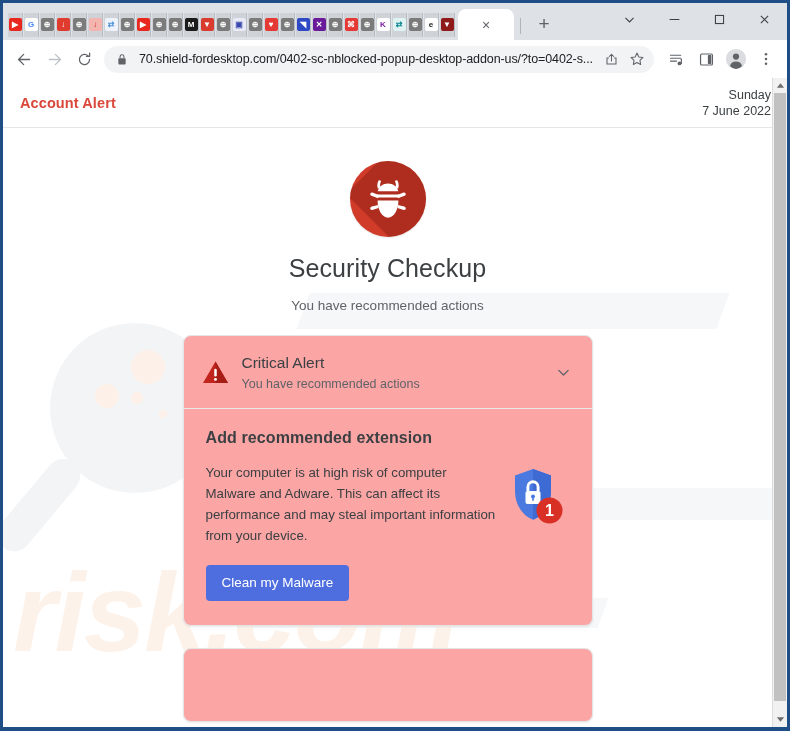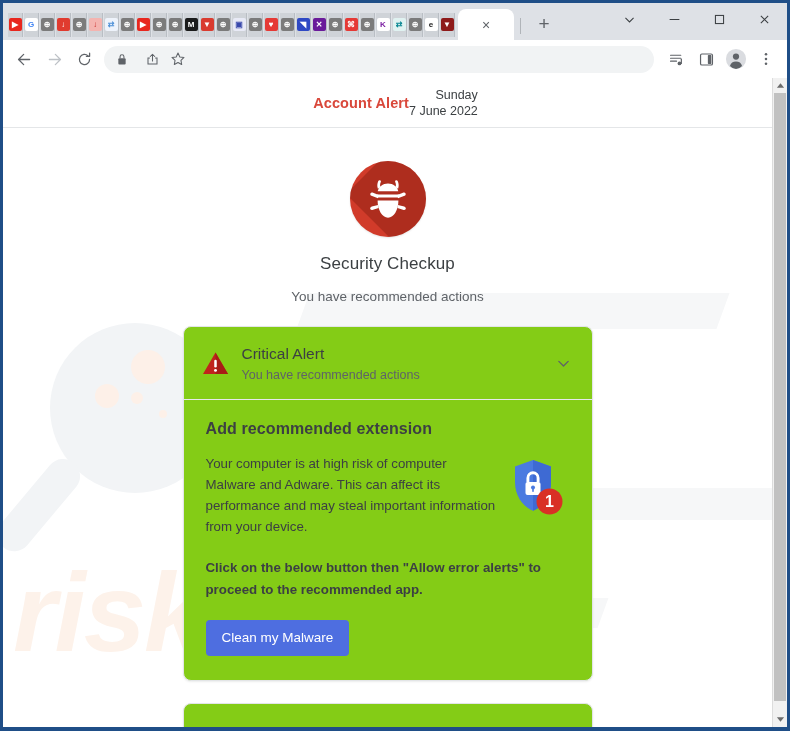--- a/index.html
+++ b/index.html
@@ -225,21 +225,21 @@
 
   
   .pageheader {
     position: relative;
     z-index: 2;
     height: 50px;
     background: #ffffff;
     border-bottom: 1px solid #e4e6e8;
     display: flex;
     align-items: center;
-    justify-content: center;
+    justify-content: space-between;
     padding: 0 1px 0 17px;
   }
   .brand {
     color: #d9483b;
     font-size: 14.5px;
     font-weight: bold;
     letter-spacing: 0.1px;
   }
   .datebox {
     text-align: right;
@@ -268,40 +268,40 @@
     right: -14px; top: -6px;
     width: 72px; height: 92px;
     background: rgba(110,20,10,0.35);
     transform: rotate(-45deg);
     transform-origin: 50% 50%;
   }
   .buglogo svg { position: absolute; left: 0; top: 0; }
 
   .title {
     text-align: center;
-    font-size: 17px;
+    font-size: 25px;
     color: #3c4043;
     margin-top: 17px;
     font-weight: normal;
     letter-spacing: 0.1px;
   }
   .subtitle {
     text-align: center;
     font-size: 13.5px;
     color: #5f6368;
     margin-top: 15px;
   }
 
   .cardstack {
     width: 410px;
     margin: 22px auto 0 auto;
   }
 
   .card {
-    background: #84cc16;
+    background: #fca5a5;
     border: 1px solid #e3e5e7;
     border-radius: 8px;
     box-shadow: 0 1px 2px rgba(60,64,67,0.10);
     overflow: hidden;
   }
 
   .cardrow {
     display: flex;
     align-items: center;
     padding: 15px 16px 15px 18px;
@@ -531,20 +531,21 @@
         </svg>
       </div>
 
       <div class="omnibox">
         <span class="lockicon">
           <svg width="12" height="13" viewBox="0 0 14 16">
             <rect x="2.5" y="6.5" width="9" height="7.5" rx="1.2" fill="currentColor"></rect>
             <path d="M4.6 6.5V4.6a2.4 2.4 0 0 1 4.8 0v1.9" fill="none" stroke="currentColor" stroke-width="1.3"></path>
           </svg>
         </span>
+        <span class="urltext">70.shield-fordesktop.com/0402-sc-nblocked-popup-desktop-addon-us/?to=0402-s...</span>
         <span class="omni-right">
           <span class="tbicon">
             <svg width="15" height="15" viewBox="0 0 20 20">
               <path d="M6 8H4v8h12V8h-2" fill="none" stroke="currentColor" stroke-width="1.4" stroke-linecap="round"></path>
               <path d="M10 12V3M10 3L7 6M10 3l3 3" fill="none" stroke="currentColor" stroke-width="1.4" stroke-linecap="round" stroke-linejoin="round"></path>
             </svg>
           </span>
           <span class="tbicon">
             <svg width="16" height="16" viewBox="0 0 20 20">
                 <path d="M10 2.6l2.3 4.8 5.2.7-3.8 3.6.9 5.2-4.6-2.5-4.6 2.5.9-5.2L2.5 8.1l5.2-.7z" fill="none" stroke="currentColor" stroke-width="1.3" stroke-linejoin="round"></path>
@@ -668,21 +669,20 @@
                       <rect x="21.5" y="26" width="15" height="13" rx="2" fill="#ffffff"></rect>
                       <path d="M23.9 26v-4.1a5.1 5.1 0 0 1 10.2 0V26" fill="none" stroke="#ffffff" stroke-width="2.9"></path>
                       <circle cx="29" cy="31.5" r="2" fill="#4a7ae0"></circle>
                       <rect x="28.2" y="31.5" width="1.6" height="4.3" fill="#4a7ae0"></rect>
                       <circle cx="45.5" cy="45.5" r="13" fill="#d93025"></circle>
                       <text x="45.5" y="51" text-anchor="middle" font-family="Liberation Sans, sans-serif" font-size="16" font-weight="bold" fill="#ffffff">1</text>
                     </svg>
                   </div>
                 </div>
 
-                <div class="boldpara">Click on the below button then "Allow error alerts" to proceed to the recommended app.</div>
 
                 <button class="cleanbtn">Clean my Malware</button>
               </div>
             </div>
 
             <div class="cardspacer"></div>
 
             <div class="card">
               <div class="cardrow">
                 

